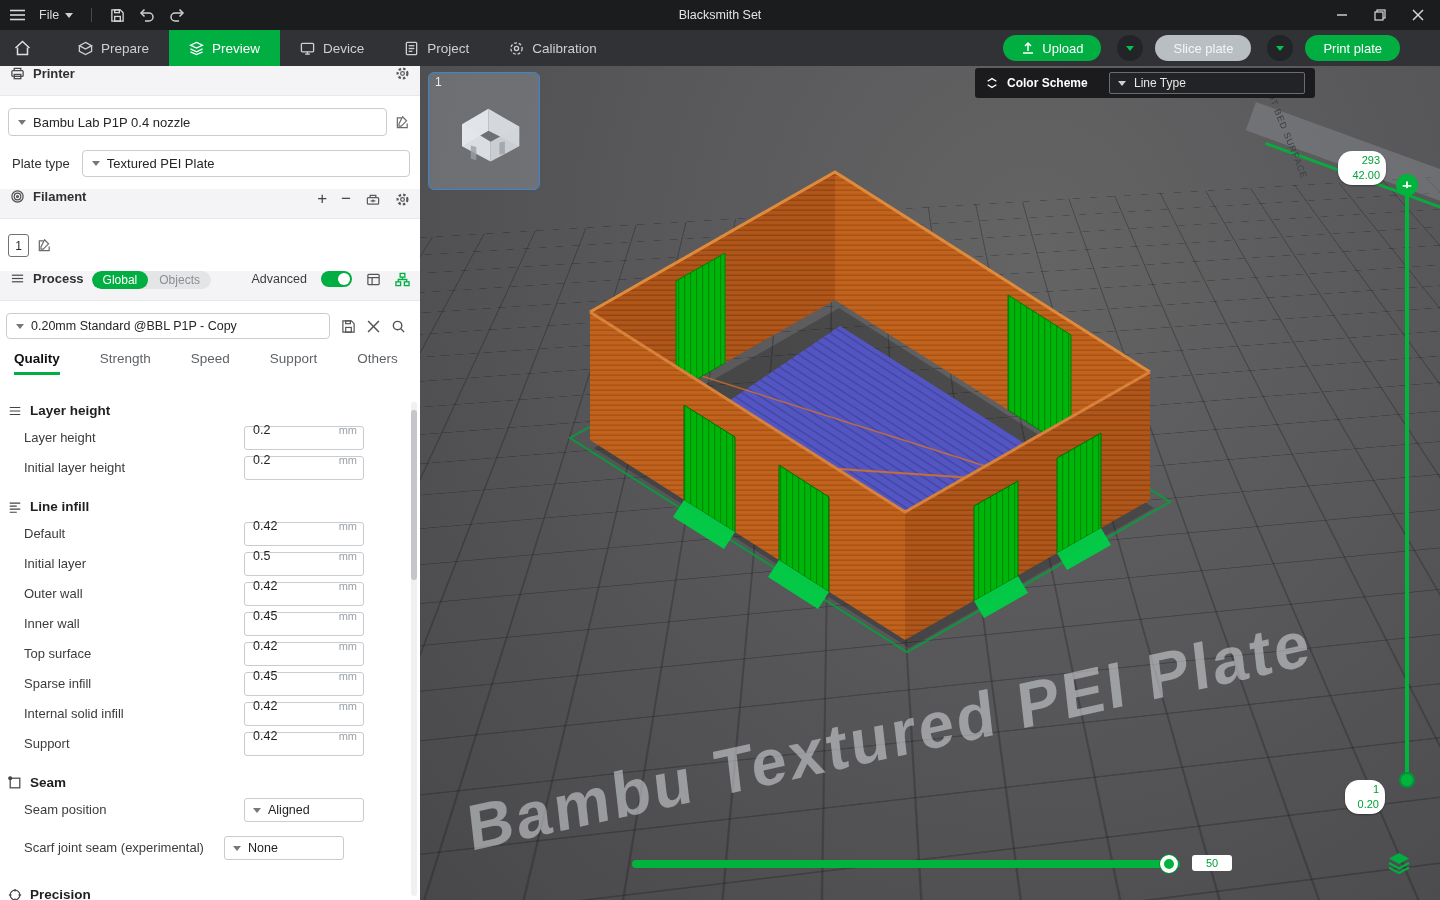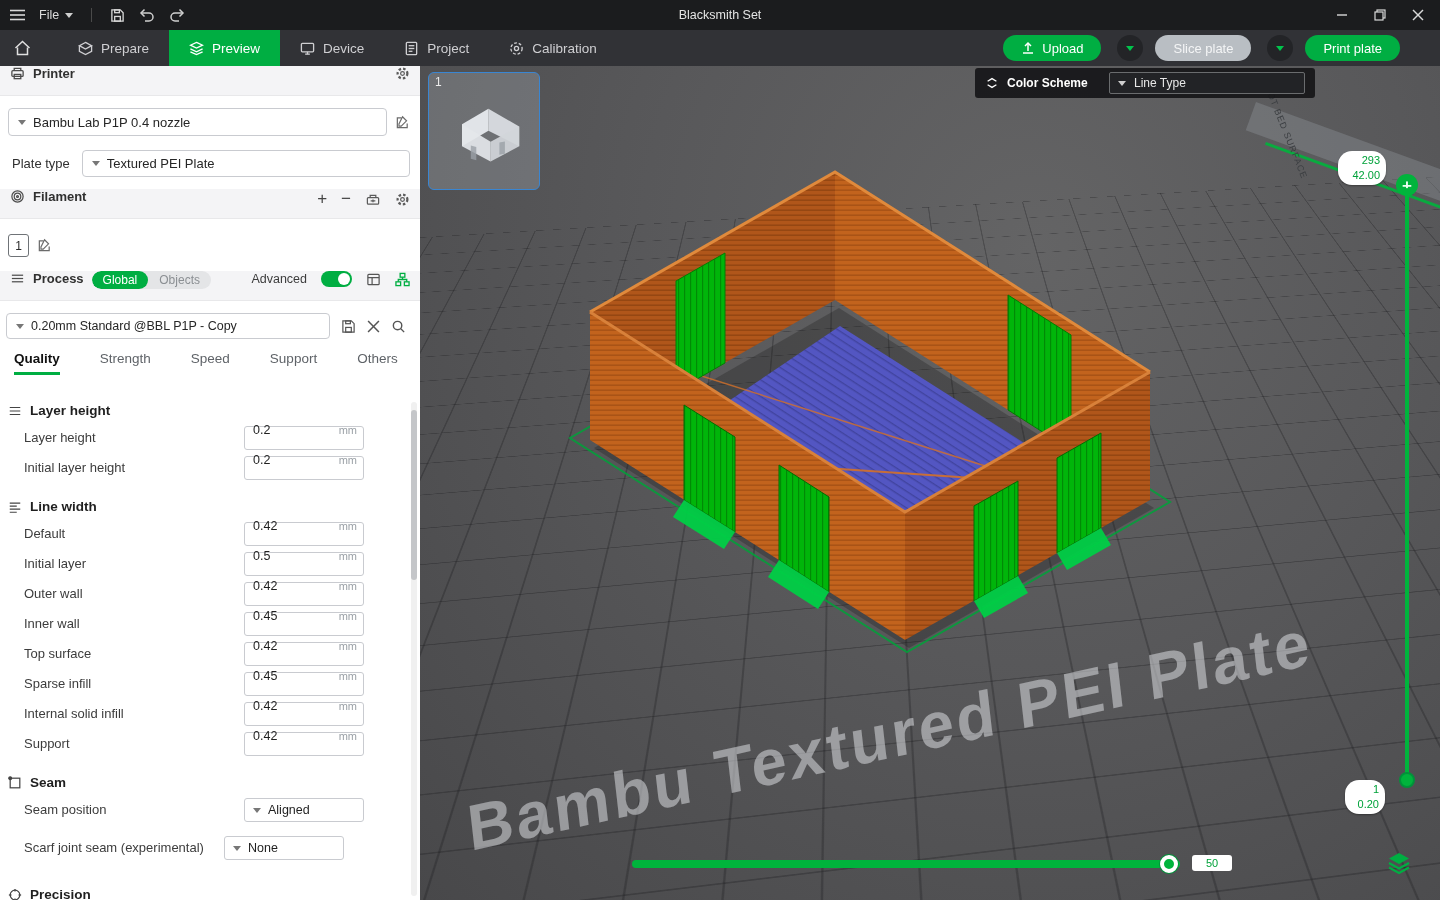--- a/index.html
+++ b/index.html
@@ -419,21 +419,21 @@
           <span class="unit">mm</span>
         </span>
       </div>
     </div>
 
     <div class="pgroup">
       <div class="pgroup-h">
         <svg width="14" height="14" viewBox="0 0 16 16" fill="none" stroke="#444" stroke-width="1.4">
             <path d="M2 3.5 h12 M2 7 h8 M2 10.5 h12 M2 14 h8"></path>
           </svg>
-        <span class="t">Line width</span>
+        <span class="t">Line infill</span>
       </div>
       <div class="prow">
         <span class="lbl">Default</span>
         <span class="pbox">
             <input value="0.42" style="">
             <span class="unit">mm</span>
           </span>
       </div>
       <div class="prow">
         <span class="lbl">Initial layer</span>

